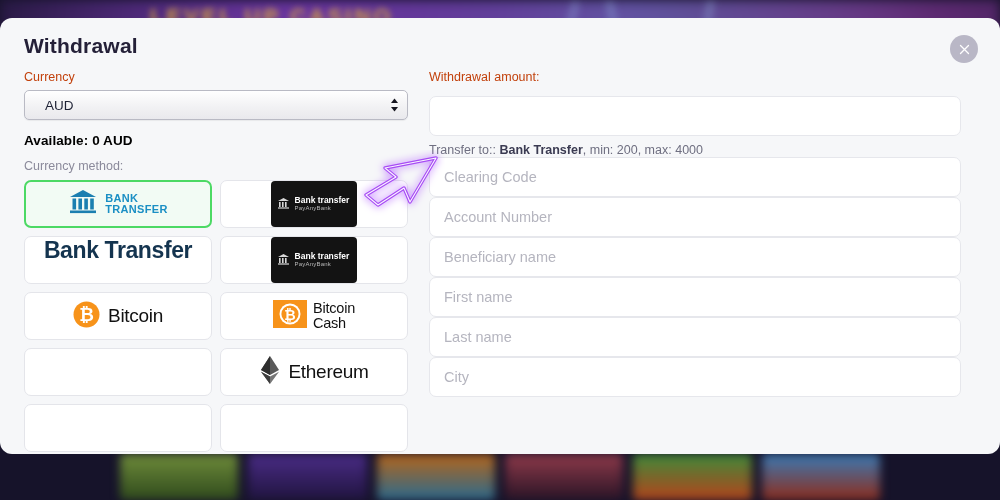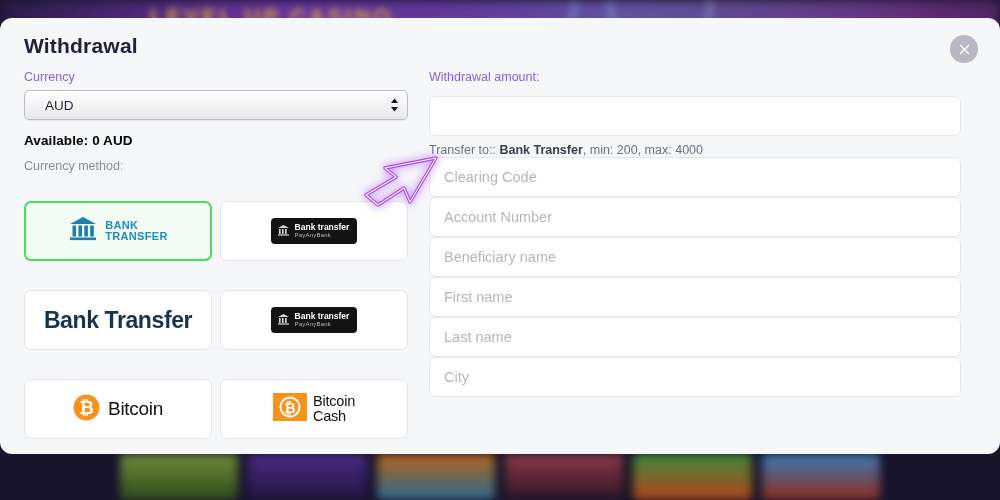--- a/index.html
+++ b/index.html
@@ -68,21 +68,21 @@
     width: 28px; height: 28px; border-radius: 50%;
     background: #b9b7c6;
     display: flex; align-items: center; justify-content: center;
     cursor: pointer;
   }
   .close-btn svg { display: block; }
 
   
   .col-left { position: absolute; left: 24px; top: 52px; width: 384px; }
   .field-label {
-    font-size: 12.5px; color: #8b5cf6; margin-bottom: 6px;
+    font-size: 12.5px; color: #c2410c; margin-bottom: 6px;
     font-family: "Liberation Sans", sans-serif;
   }
   select.currency {
     width: 384px; height: 30px;
     font-size: 13.5px; color: #1e2235;
     font-family: "Liberation Sans", sans-serif;
     border: 1px solid #b9bac4;
     border-radius: 5px;
     background: linear-gradient(180deg,#ffffff 0%,#f2f2f4 55%,#e9e9ed 100%);
     padding: 0 20px;
@@ -98,24 +98,24 @@
     margin-top: 13px; font-size: 13.5px; font-weight: bold;
     color: #000000; letter-spacing: .1px;
   }
   .pm-label { margin-top: 11px; font-size: 12.5px; color: #8b8a9b; }
 
   .pm-grid {
     margin-top: 7px;
     display: grid; grid-template-columns: 188px 188px; gap: 8px;
   }
   .pm-tile {
-    height: 60px; background: #ffffff;
+    height: 48px; background: #ffffff;
     border: 1px solid #e4e5ea; border-radius: 7px;
-    display: flex; align-items: center; justify-content: center;
-    cursor: pointer; overflow: hidden; margin-top: 21px;
+    display: flex; justify-content: center;
+    cursor: pointer; overflow: hidden;
   }
   .pm-tile.selected {
     border: 2px solid #4cd964; background: #f2fbf4;
   }
 
   .bt-logo { display: flex; align-items: center; gap: 7px; }
   .bt-logo .words {
     font-size: 11px; font-weight: bold; line-height: 11.5px;
     color: #1b8fc4; letter-spacing: .3px;
   }

